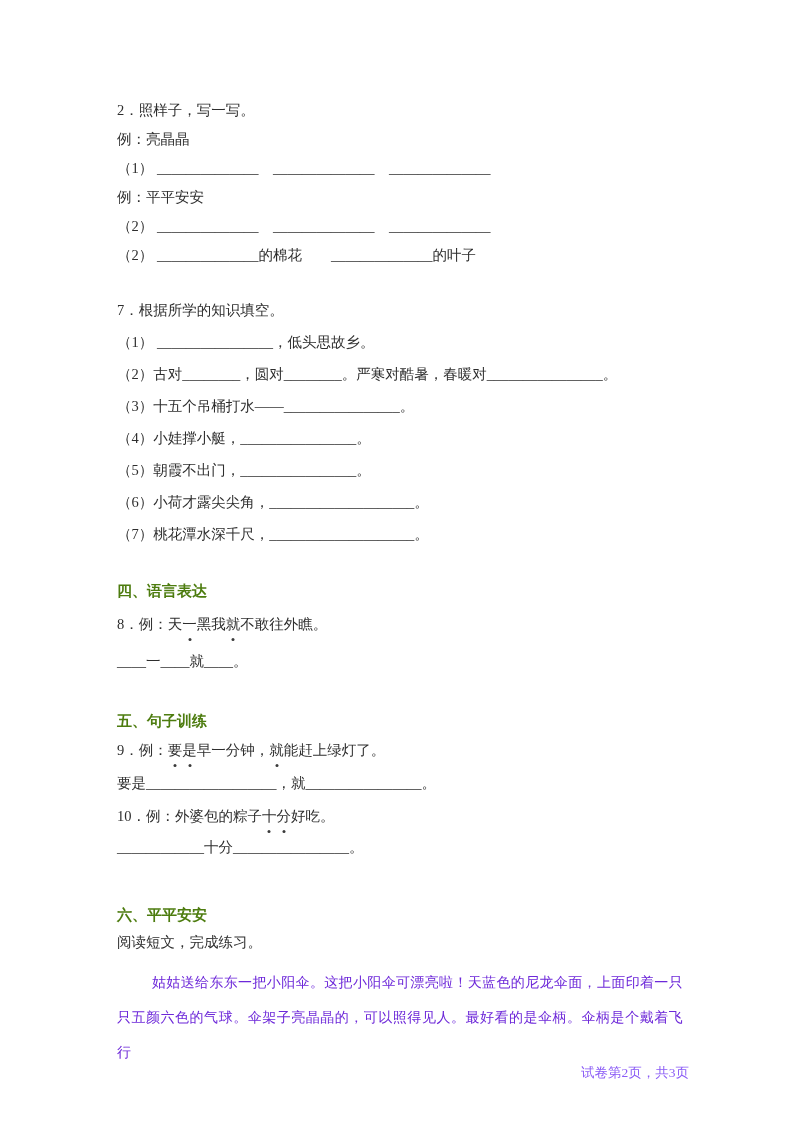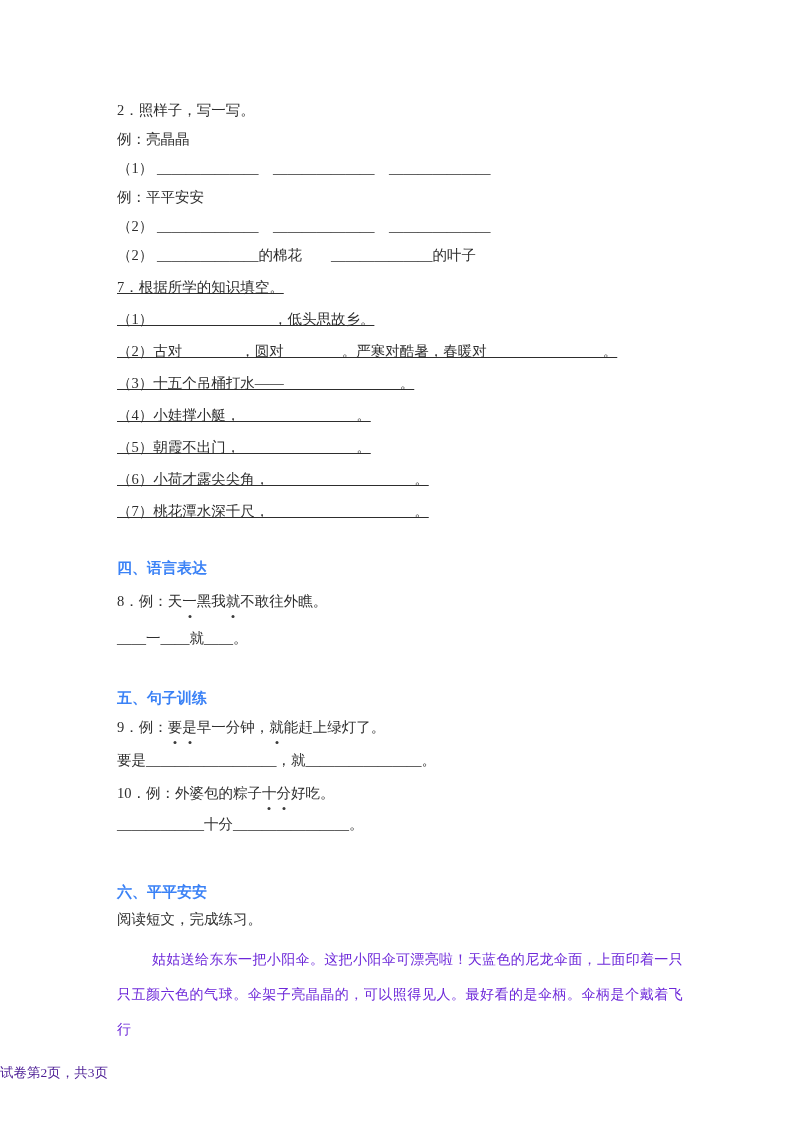--- a/index.html
+++ b/index.html
@@ -20,24 +20,24 @@
     white-space:pre;
     font-size:14.5px;
     line-height:29px;
   }
   .q7 .line{line-height:32px;}
   .heading{
     font-family:"Liberation Sans","DejaVu Sans",sans-serif;
     font-weight:bold;
     font-size:15px;
     line-height:26px;
-    color:#3b82f6;
+    color:#4d7c0f;
     white-space:pre;
   }
-  .mt16{margin-top:1px;text-decoration:underline;}
+  .mt16{margin-top:24px;}
   .mt28{margin-top:28px;}
   .mt32{margin-top:32px;}
   .mt40{margin-top:40px;}
   .mt8{margin-top:8px;}
   .mt6{margin-top:6px;}
   .mt4{margin-top:4px;}
   .mt2{margin-top:2px;}
   .emch{position:relative;display:inline-block;}
   .emch::after{
     content:"";
@@ -54,23 +54,23 @@
     letter-spacing:0.3px;
     text-align:justify;
     text-indent:2.5em;
     white-space:normal;
     color:#6d28d9;
   }
   .footer{
     position:absolute;
     left:0;top:1064px;
     width:689px;
-    text-align:left;
+    text-align:right;
     font-size:13.5px;
-    color:#4c1d95;
+    color:#8b5cf6;
   }
 </style>
 </head>
 <body>
 
 <div class="page">
   <div class="content">
 
     <section>
       <div class="line">2．照样子，写一写。</div>

